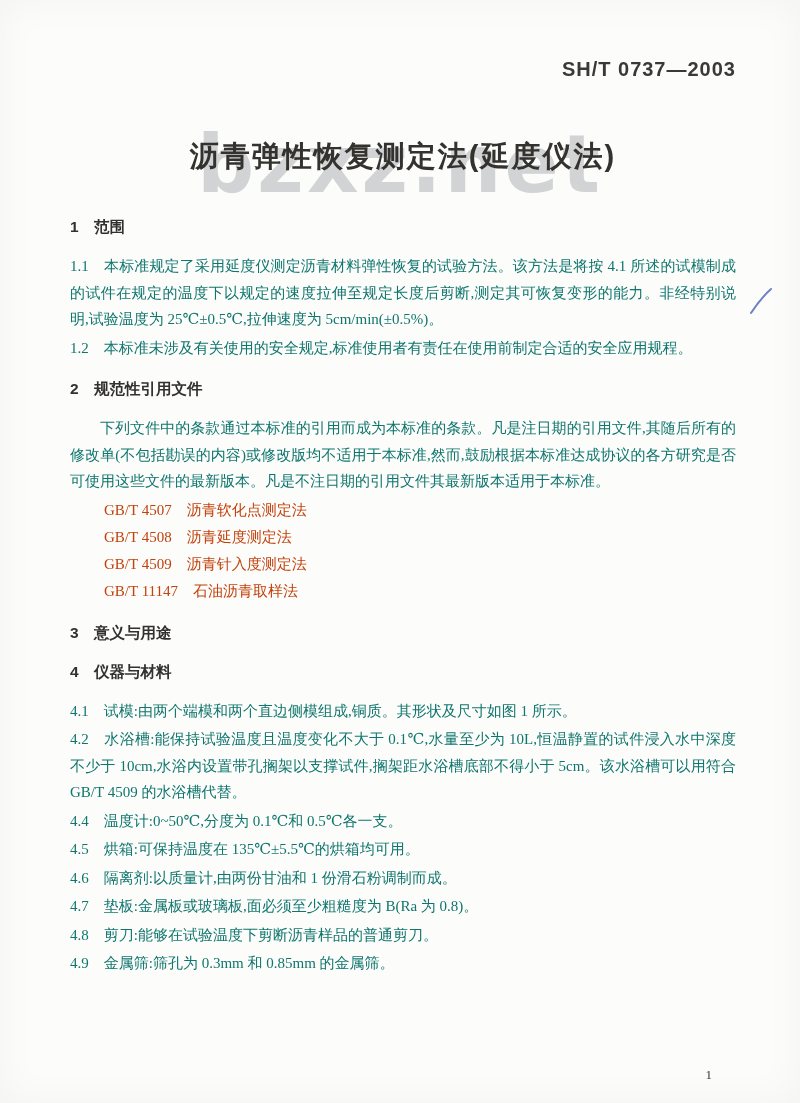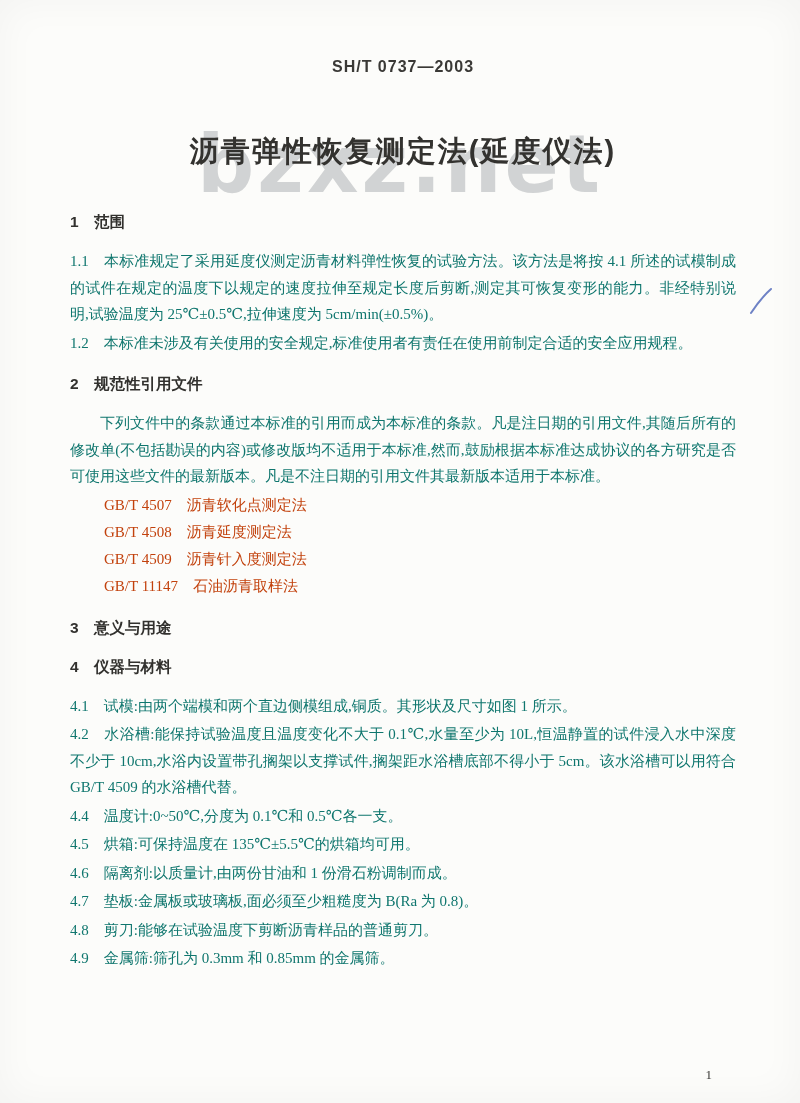--- a/index.html
+++ b/index.html
@@ -13,24 +13,24 @@
     width: 800px;
     height: 1103px;
     margin: 0 auto;
     background: #fcfcfa;
     color: #2e2d2b;
     padding: 58px 64px 0 70px;
     overflow: hidden;
     box-shadow: inset 0 0 40px rgba(0,0,0,0.04);
   }
   .header-code {
-    text-align: center;
+    text-align: right;
     font-family: "Liberation Sans", "DejaVu Sans", sans-serif;
     font-weight: bold;
-    font-size: 16px;
+    font-size: 20px;
     color: #3a3936;
     letter-spacing: 1px;
   }
   .doc-title {
     position: relative;
     z-index: 2;
     margin-top: 56px;
     text-align: center;
     font-family: "Liberation Sans", "DejaVu Sans", sans-serif;
     font-weight: bold;

